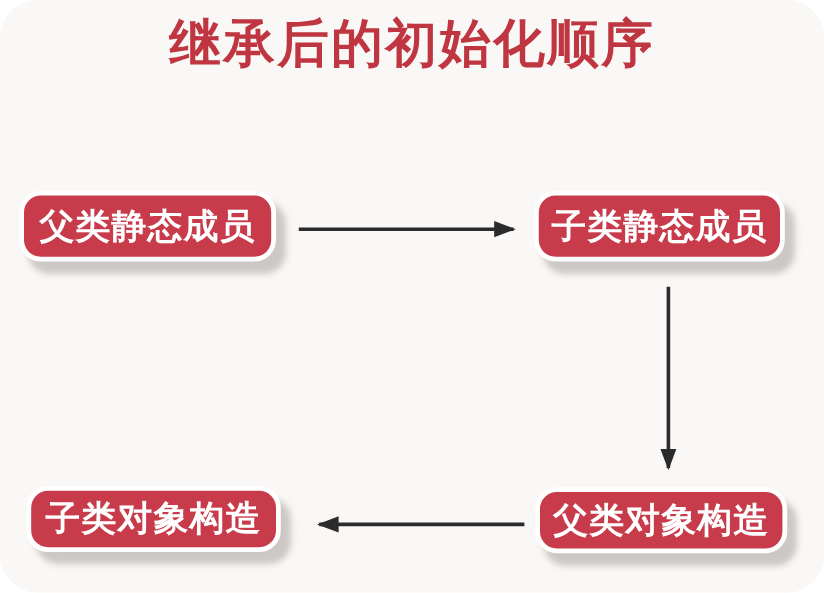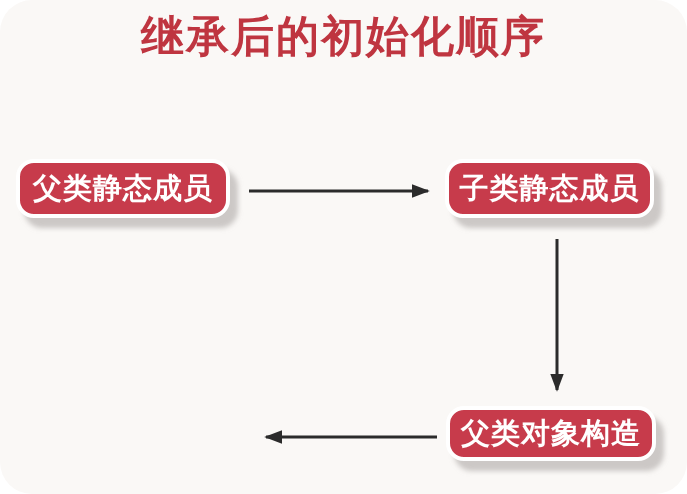--- a/index.html
+++ b/index.html
@@ -74,20 +74,23 @@
   </div>
 
   <div class="flow-node node-child-static">
     <span>子类静态成员</span>
   </div>
 
   <div class="flow-node node-parent-ctor">
     <span>父类对象构造</span>
   </div>
 
+  <div class="flow-node node-child-ctor">
+    <span>子类对象构造</span>
+  </div>
 
   <svg class="arrow-layer" viewBox="0 0 687 494">
     <defs>
       <marker id="ah" markerWidth="8" markerHeight="6" refX="5.4" refY="2.25" orient="auto" markerUnits="strokeWidth">
         <path d="M0,0 L6,2.25 L0,4.5 z" fill="#2b2b2b"></path>
       </marker>
     </defs>
 
     <line x1="249" y1="191" x2="428" y2="191" stroke="#2b2b2b" stroke-width="3" marker-end="url(#ah)"></line>
 

